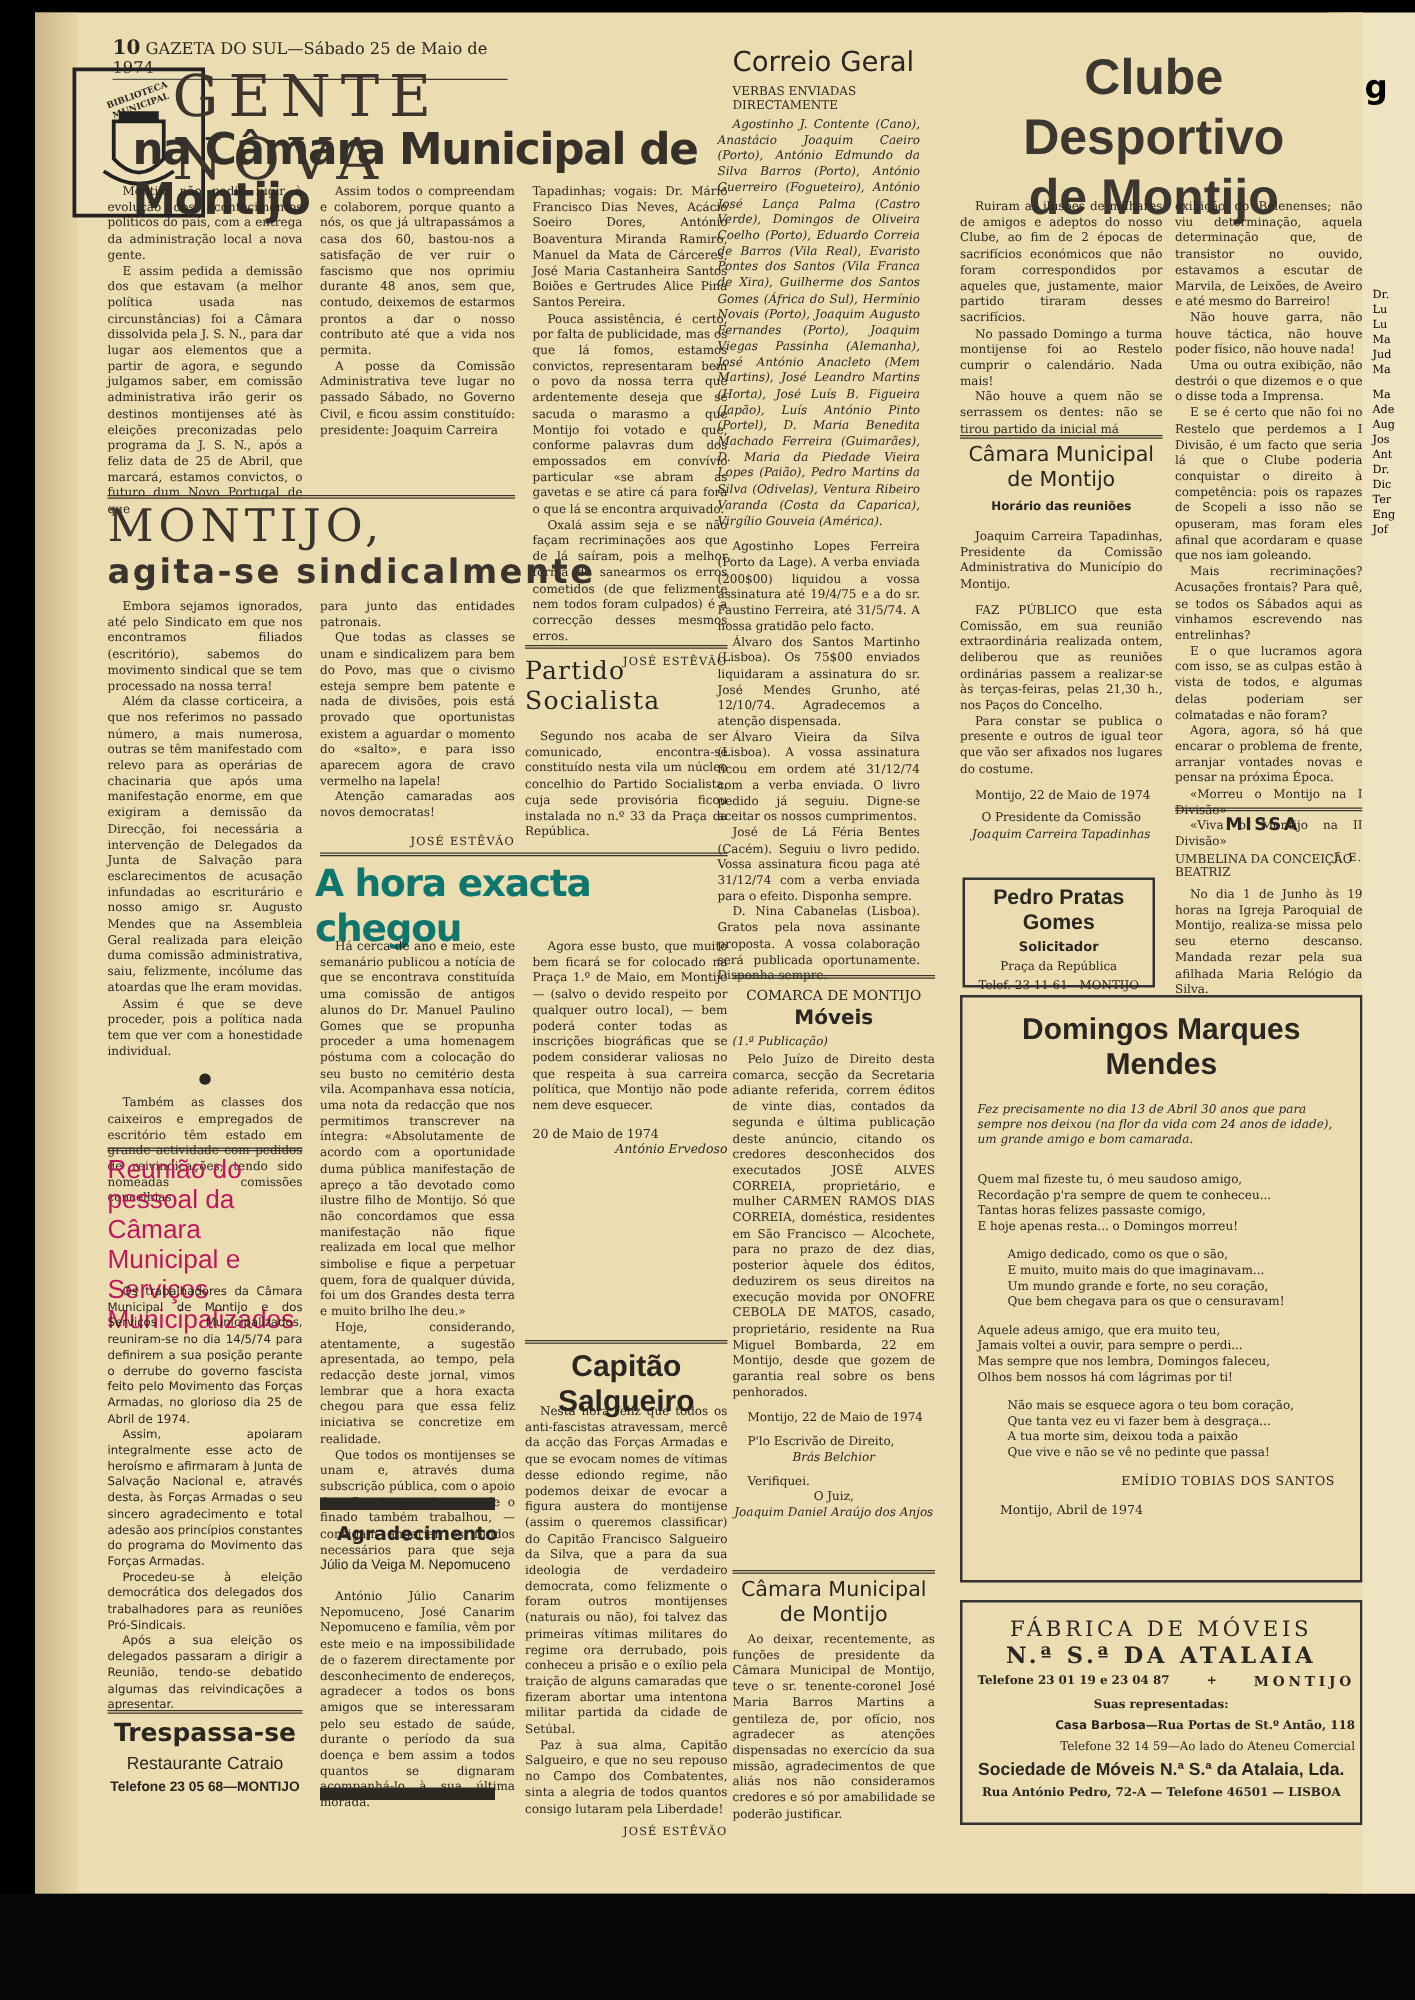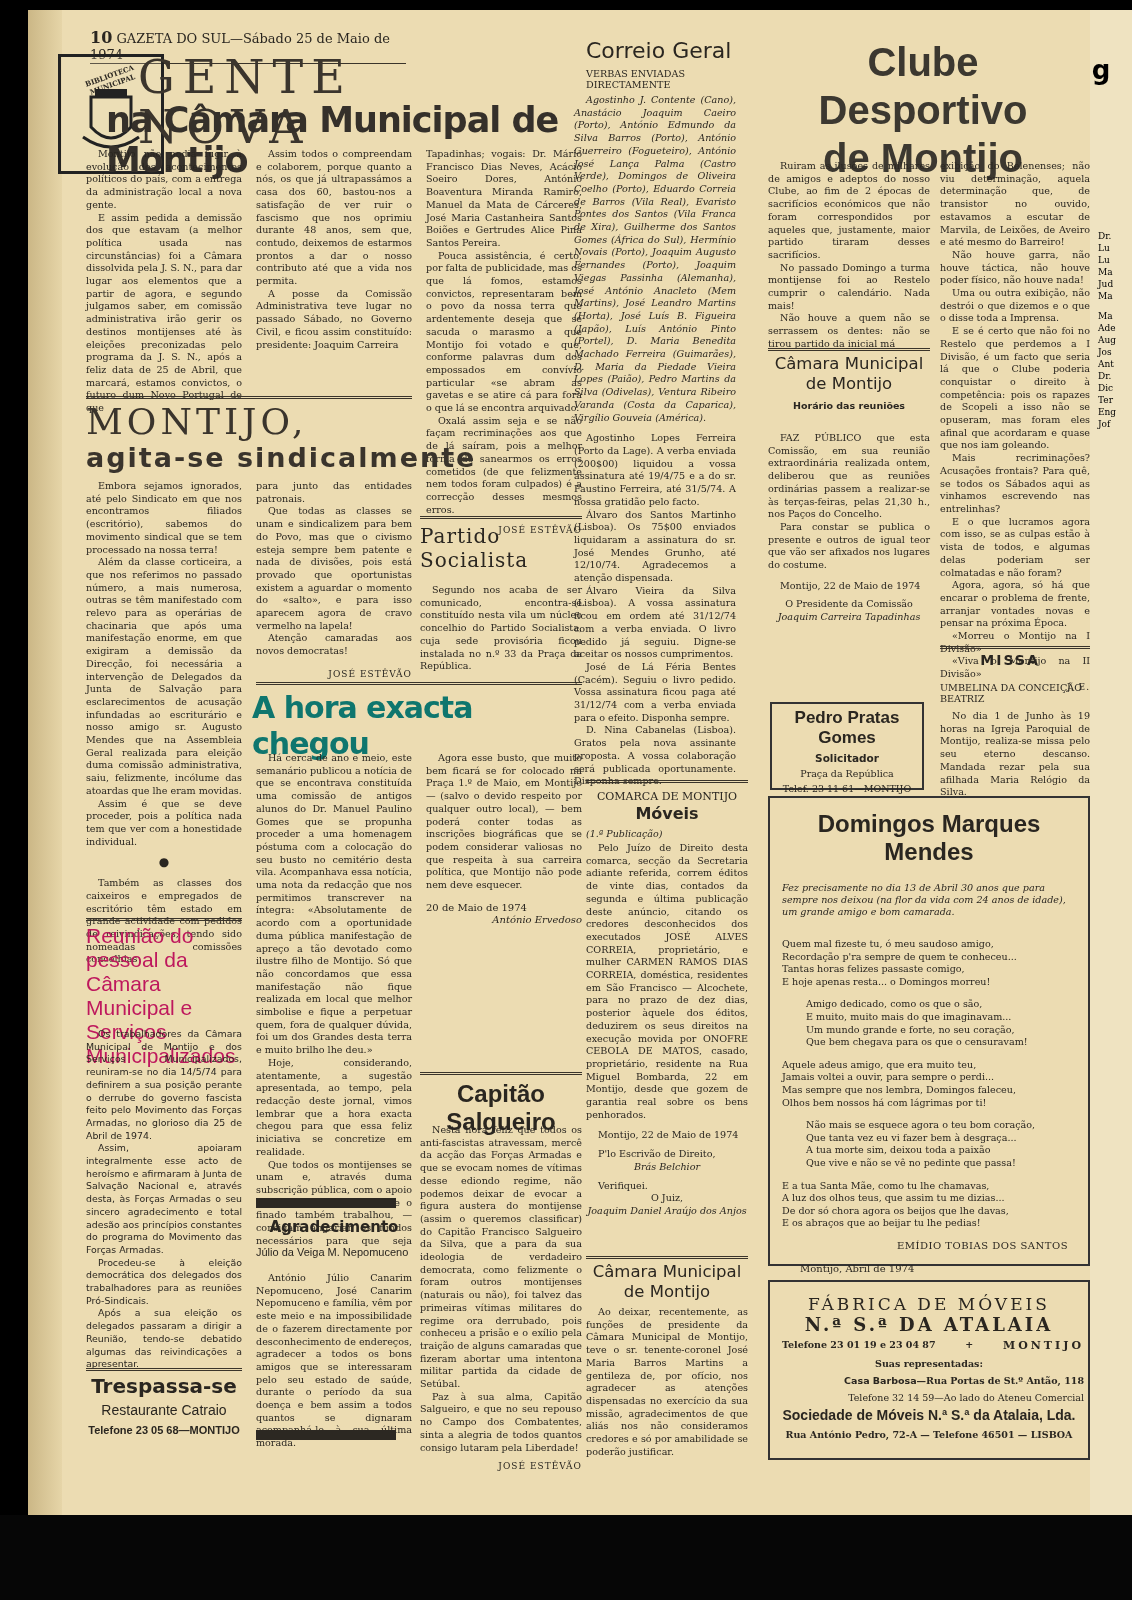--- a/index.html
+++ b/index.html
@@ -204,20 +204,21 @@
     <p>Agora, agora, só há que encarar o problema de frente, arranjar vontades novas e pensar na próxima Época.</p>
     <p>«Morreu o Montijo na I Divisão»</p>
     <p>«Viva o Montijo na II Divisão»</p>
     <div class="sig">J. E.</div>
   </div>
 
   <div class="abs rule" style="left:740px;top:338px;width:162px;"></div>
   <h3 class="abs sans" style="left:740px;top:344px;width:162px;text-align:center;font-size:16.5px;line-height:20px;">Câmara Municipal de Montijo</h3>
   <div class="abs sans" style="left:740px;top:390px;width:162px;text-align:center;font-size:9.5px;font-weight:bold;">Horário das reuniões</div>
   <div class="abs body" style="left:740px;top:414px;width:162px;">
+    <p>Joaquim Carreira Tapadinhas, Presidente da Comissão Administrativa do Município do Montijo.</p>
     <p style="margin-top:8px;">FAZ PÚBLICO que esta Comissão, em sua reunião extraordinária realizada ontem, deliberou que as reuniões ordinárias passem a realizar-se às terças-feiras, pelas 21,30 h., nos Paços do Concelho.</p>
     <p>Para constar se publica o presente e outros de igual teor que vão ser afixados nos lugares do costume.</p>
     <p style="margin-top:8px;">Montijo, 22 de Maio de 1974</p>
     <div style="margin-top:6px;text-align:center;">O Presidente da Comissão</div>
     <div class="it" style="text-align:center;">Joaquim Carreira Tapadinhas</div>
   </div>
 
   <div class="abs box" style="left:742px;top:692px;width:150px;height:84px;text-align:center;">
     <div class="cond" style="font-size:17px;font-weight:bold;margin-top:4px;">Pedro Pratas Gomes</div>
     <div class="sans" style="font-size:10.5px;font-weight:bold;margin-top:4px;">Solicitador</div>
@@ -245,24 +246,20 @@
 Um mundo grande e forte, no seu coração,
 Que bem chegava para os que o censuravam!</div>
       <div class="poem" style="white-space:pre-line;">Aquele adeus amigo, que era muito teu,
 Jamais voltei a ouvir, para sempre o perdi...
 Mas sempre que nos lembra, Domingos faleceu,
 Olhos bem nossos há com lágrimas por ti!</div>
       <div class="poem in" style="white-space:pre-line;">Não mais se esquece agora o teu bom coração,
 Que tanta vez eu vi fazer bem à desgraça...
 A tua morte sim, deixou toda a paixão
 Que vive e não se vê no pedinte que passa!</div>
-      <div class="poem" style="white-space:pre-line;">E a tua Santa Mãe, como tu lhe chamavas,
-A luz dos olhos teus, que assim tu me dizias...
-De dor só chora agora os beijos que lhe davas,
-E os abraços que ao beijar tu lhe pedias!</div>
     </div>
     <div style="text-align:right;margin-right:20px;font-size:10px;letter-spacing:.5px;">EMÍDIO TOBIAS DOS SANTOS</div>
     <div style="margin:12px 0 0 30px;font-size:10px;">Montijo, Abril de 1974</div>
   </div>
 
   <div class="abs box" style="left:740px;top:1270px;width:318px;height:176px;text-align:center;">
     <div style="font-size:17px;letter-spacing:3px;margin-top:12px;">FÁBRICA DE MÓVEIS</div>
     <div style="font-size:18px;letter-spacing:3px;font-weight:bold;">N.ª S.ª DA ATALAIA</div>
     <div style="display:flex;justify-content:space-between;font-size:9.5px;font-weight:bold;margin:4px 4px 0 12px;">
       <span>Telefone 23 01 19 e 23 04 87</span>

